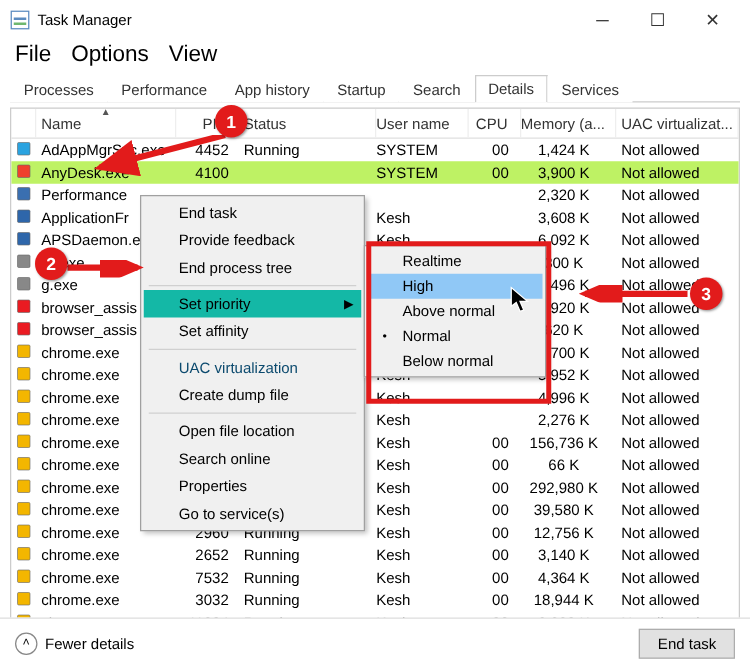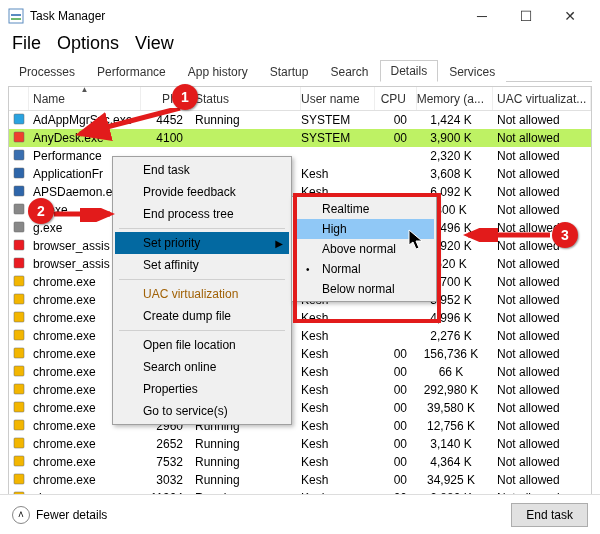--- a/index.html
+++ b/index.html
@@ -40,22 +40,22 @@
 .tbody { }
 .row { display: flex; height: 18px; align-items: center; font-size: 12px; white-space: nowrap; overflow: hidden; }
 .row.selected { background: #bef264; }
 .row > div { overflow: hidden; text-overflow: clip; }
 .proc-icon { width: 14px; height: 14px; margin-left: 3px; display: inline-block; }
 
 
 .ctxmenu { position: absolute; background: #f0f0f0; border: 1px solid #a0a0a0; box-shadow: 2px 2px 4px rgba(0,0,0,0.25); padding: 2px; font-size: 12px; }
 .ctxmenu.main { left: 112px; top: 156px; width: 180px; }
 .ctxitem { padding: 4px 24px 4px 28px; display: flex; align-items: center; position: relative; }
-.ctxitem.highlight { background: #0369a1; }
-.ctxitem.disabled { color: #a16207; }
+.ctxitem.highlight { background: #14b8a6; }
+.ctxitem.disabled { color: #0c4a6e; }
 .ctxsep { height: 1px; background: #d0d0d0; margin: 3px 4px; }
 .ctxarrow { position: absolute; right: 6px; font-size: 10px; }
 
 .submenu-border { position: absolute; left: 293px; top: 193px; width: 148px; height: 130px; border: 4px solid #e21b1b; z-index: 10; }
 .ctxmenu.sub { left: 291px; top: 196px; width: 146px; }
 .ctxmenu.sub .ctxitem { padding: 3px 18px 3px 28px; }
 .ctxmenu.sub .ctxitem.highlight { background: #90c8f6; }
 .bullet { position: absolute; left: 12px; font-size: 10px; }
 
 
@@ -364,21 +364,21 @@
       </div>
       <div class="row">
         <div class="col-icon"><span class="proc-icon"><svg viewBox="0 0 14 14">
               <rect x="2" y="2" width="10" height="10" rx="1" fill="#f3b600" stroke="#666" stroke-width="0.5"></rect>
             </svg></span></div>
         <div class="col-name">chrome.exe</div>
         <div class="col-pid">3032</div>
         <div class="col-status" style="padding-left:4px;">Running</div>
         <div class="col-user">Kesh</div>
         <div class="col-cpu">00</div>
-        <div class="col-mem">34,925 K</div>
+        <div class="col-mem">18,944 K</div>
         <div class="col-uac">Not allowed</div>
       </div>
       <div class="row">
         <div class="col-icon"><span class="proc-icon"><svg viewBox="0 0 14 14">
               <rect x="2" y="2" width="10" height="10" rx="1" fill="#f3b600" stroke="#666" stroke-width="0.5"></rect>
             </svg></span></div>
         <div class="col-name">chrome.exe</div>
         <div class="col-pid">11904</div>
         <div class="col-status" style="padding-left:4px;">Running</div>
         <div class="col-user">Kesh</div>

